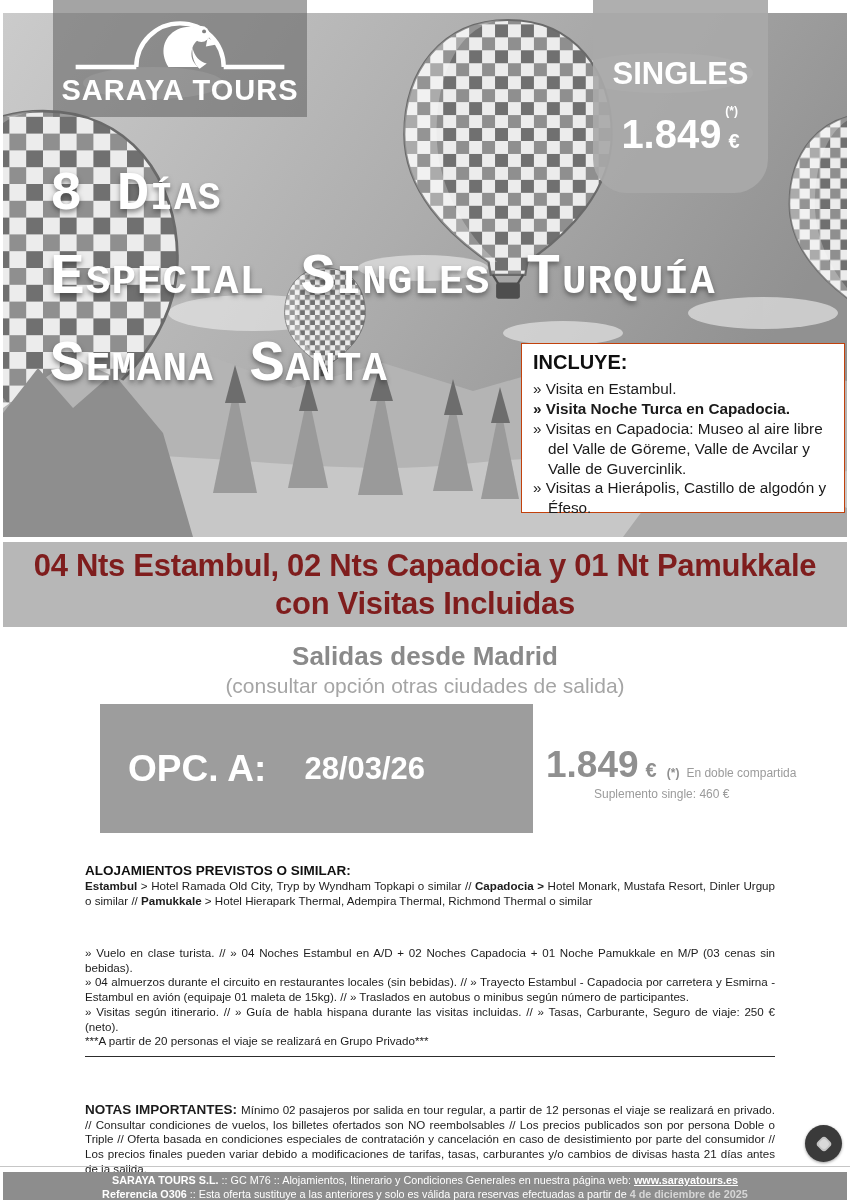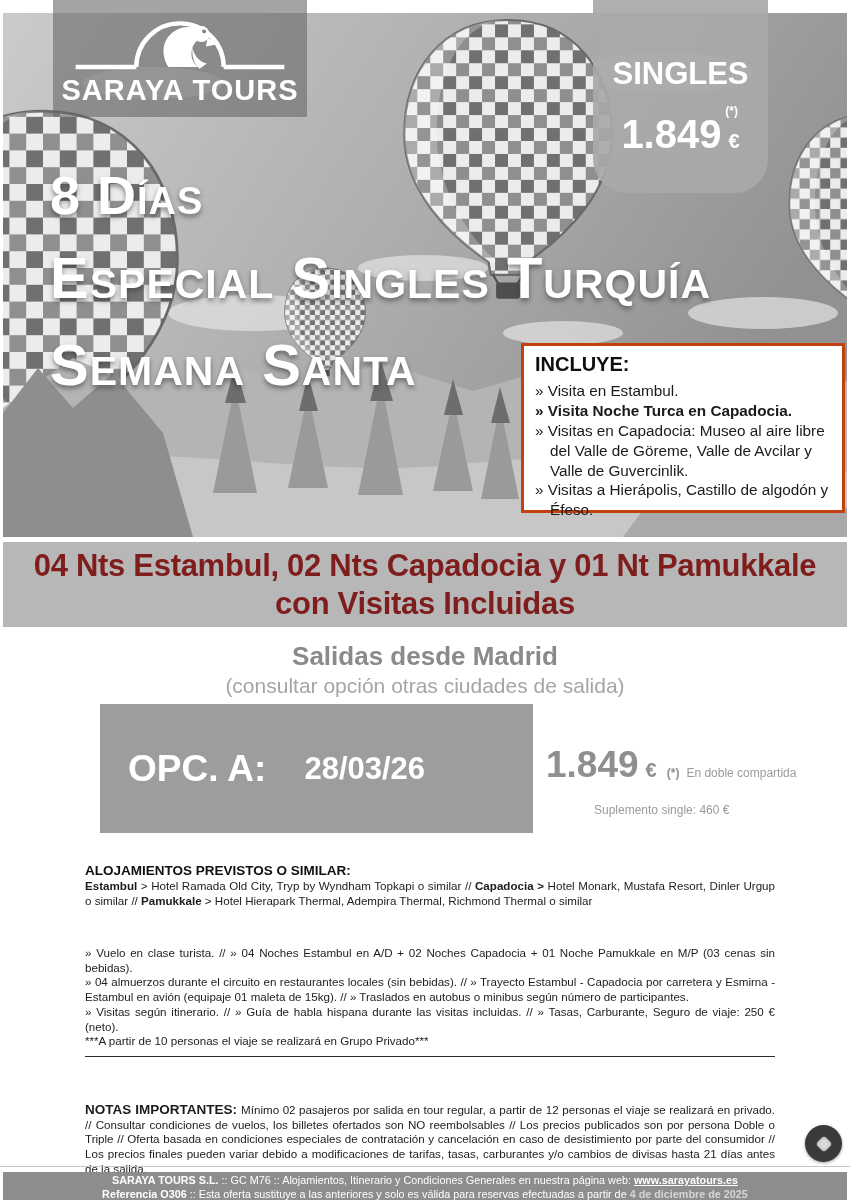--- a/index.html
+++ b/index.html
@@ -22,29 +22,29 @@
          color:#fff;text-align:center;box-sizing:border-box;}
   .badge-label{font-size:31px;font-weight:bold;margin-top:56px;}
   .badge-ast{font-size:12px;font-weight:bold;text-align:right;padding-right:30px;margin-top:12px;}
   .badge-price{display:flex;align-items:baseline;justify-content:center;gap:7px;margin-top:-4px;}
   .badge-amt{font-size:40px;font-weight:bold;line-height:40px;}
   .badge-cur{font-size:20px;font-weight:bold;}
 
   
   .hero-title{position:absolute;left:50px;top:156px;color:#fff;font-weight:bold;
               text-shadow:0 3px 5px rgba(45,45,45,.55);}
-  .ht{font-variant:small-caps;letter-spacing:1px;}
+  .ht{font-variant:small-caps;letter-spacing:1px;font-family:Liberation Mono, monospace;}
   .ht1{font-size:54px;line-height:78px;}
   .ht2{font-size:58px;line-height:88px;}
   .ht3{font-size:58px;line-height:86px;}
   .ht4{font-size:54px;line-height:80px;}
 
   
   .incluye{position:absolute;left:521px;top:343px;width:324px;height:170px;background:#fff;
-           border:3px solid #c2410c;padding:7px 8px 6px 11px;box-sizing:border-box;}
+           border:1px solid #c2410c;padding:7px 8px 6px 11px;box-sizing:border-box;}
   .inc-h{font-size:20px;font-weight:bold;color:#0f0f0f;margin-bottom:5px;}
   .inc-item{font-size:15.3px;line-height:1.3;color:#1a1a1a;padding-left:15px;text-indent:-15px;}
   .inc-item.b{font-weight:bold;}
 
   
   .banner{position:absolute;left:3px;top:542px;width:844px;height:85px;background:#b7b7b7;
           color:#7f1d1d;font-weight:bold;text-align:center;font-size:31px;line-height:38px;
           padding-top:5px;box-sizing:border-box;letter-spacing:-0.3px;}
 
   
@@ -57,21 +57,21 @@
   .opc{position:absolute;left:100px;top:704px;width:433px;height:129px;background:#9d9d9d;
        color:#fff;display:flex;align-items:center;padding-left:28px;box-sizing:border-box;gap:38px;}
   .opc-label{font-size:37px;font-weight:bold;}
   .opc-date{font-size:31px;font-weight:bold;}
   .price{position:absolute;left:546px;top:744px;width:300px;color:#8f8f8f;}
   .price-row{display:flex;align-items:baseline;gap:7px;}
   .price-amt{font-size:37px;font-weight:bold;}
   .price-cur{font-size:20px;font-weight:bold;}
   .price-ast{font-size:12px;font-weight:bold;padding-left:3px;}
   .price-note{font-size:12px;color:#9b9b9b;}
-  .price-sup{font-size:12px;color:#9b9b9b;margin-top:17px;margin-left:48px;}
+  .price-sup{font-size:12px;color:#9b9b9b;margin-top:1px;margin-left:48px;}
 
   
   .sec{position:absolute;left:85px;width:690px;}
   .sec-h{font-size:13.5px;font-weight:bold;color:#101010;margin-bottom:1px;}
   .body{font-size:11.6px;line-height:14.7px;color:#1c1c1c;text-align:justify;}
   .body .b{font-weight:bold;}
   .ih{font-weight:bold;font-size:13.5px;margin-right:4px;}
   .alo{top:863px;}
   .svc{top:946px;}
   .rule{position:absolute;left:85px;top:1056px;width:690px;border-top:1.6px solid #2c2c2c;}
@@ -224,21 +224,21 @@
   <div class="sec alo">
     <div class="sec-h">ALOJAMIENTOS PREVISTOS O SIMILAR:</div>
     <div class="body"><span class="b">Estambul</span><span> &gt; Hotel Ramada Old City, Tryp by Wyndham Topkapi o similar //  </span><span class="b">Capadocia &gt; </span><span> Hotel Monark, Mustafa Resort, Dinler Urgup o similar // </span><span class="b">Pamukkale</span><span> &gt; Hotel Hierapark Thermal, Adempira Thermal, Richmond Thermal o similar</span></div>
   </div>
 
   <div class="sec svc">
     <div class="body">
         <div class="svc-line">» Vuelo en clase turista. // » 04 Noches Estambul en A/D + 02 Noches Capadocia + 01 Noche Pamukkale en M/P (03 cenas sin bebidas).</div>
         <div class="svc-line">» 04 almuerzos durante el circuito en restaurantes locales (sin bebidas). // » Trayecto Estambul - Capadocia por carretera y Esmirna - Estambul en avión (equipaje 01 maleta de 15kg). // » Traslados en autobus o minibus según número de participantes.</div>
         <div class="svc-line">» Visitas según itinerario. // » Guía de habla hispana durante las visitas incluidas. // » Tasas, Carburante, Seguro de viaje: 250 € (neto).</div>
-        <div class="svc-line">***A partir de 10 personas el viaje se realizará en Grupo Privado***</div>
+        <div class="svc-line">***A partir de 20 personas el viaje se realizará en Grupo Privado***</div>
       </div>
   </div>
 
   <div class="rule"></div>
 
 
   <div class="sec notas">
     <div class="body">
       <span class="ih">NOTAS IMPORTANTES:</span><span>Mínimo 02 pasajeros por salida en tour regular, a partir de 12 personas el viaje se realizará en privado. // Consultar condiciones de vuelos, los billetes ofertados son NO reembolsables // Los precios publicados son por persona Doble o Triple // Oferta basada en condiciones especiales de contratación y cancelación en caso de desistimiento por parte del consumidor // Los precios finales pueden variar debido a modificaciones de tarifas, tasas, carburantes y/o cambios de divisas hasta 21 días antes de la salida.</span>
     </div>

